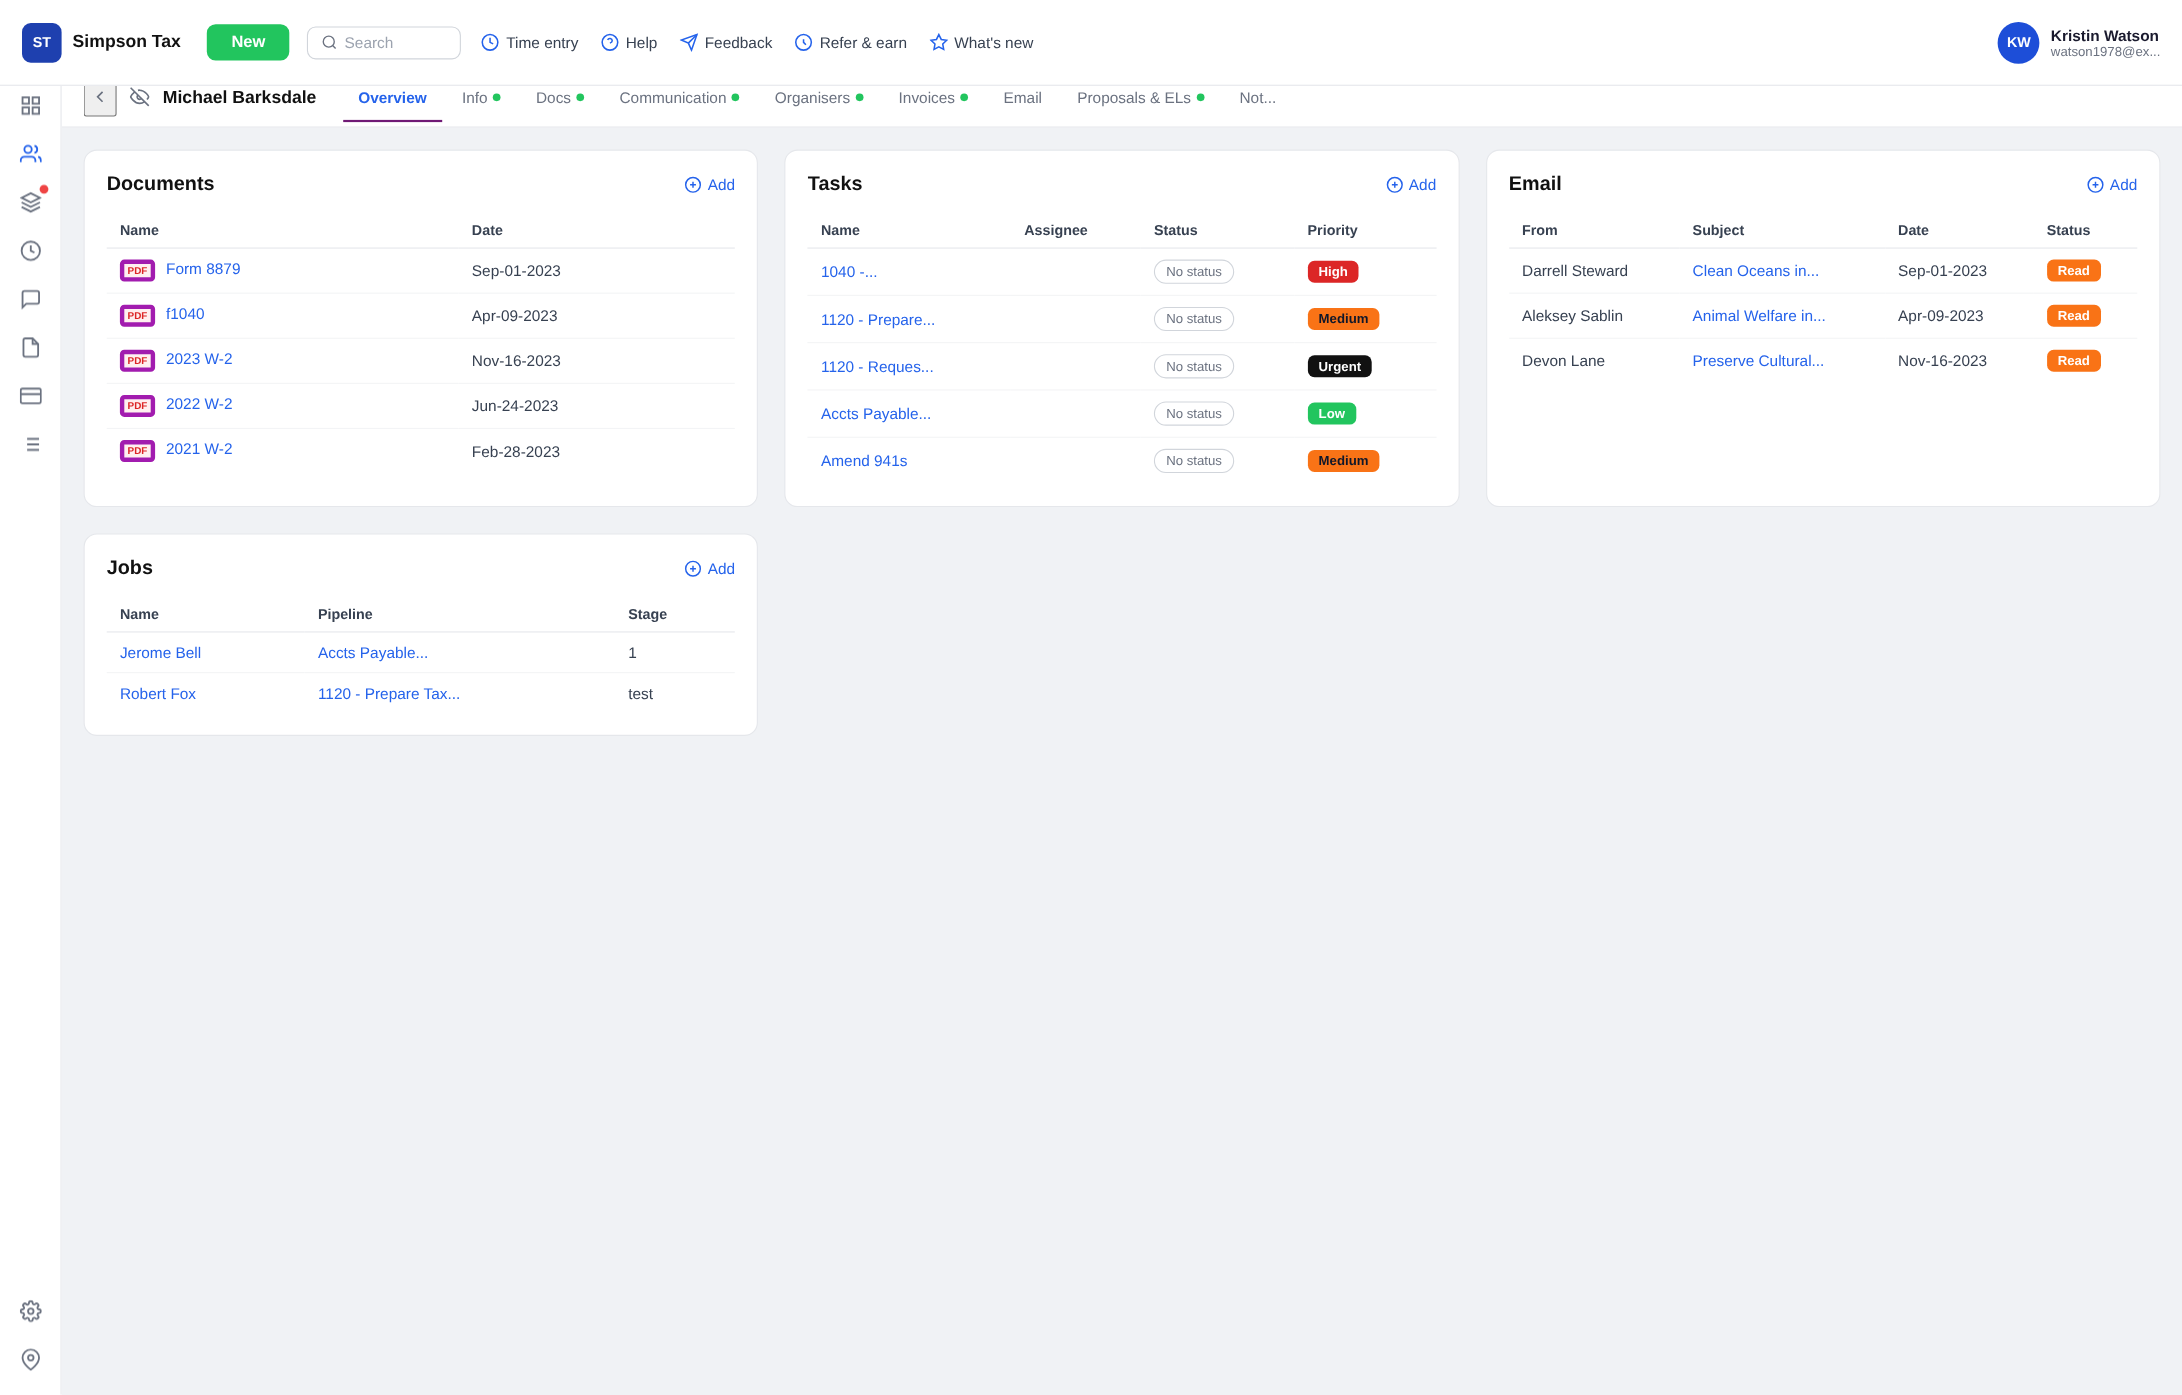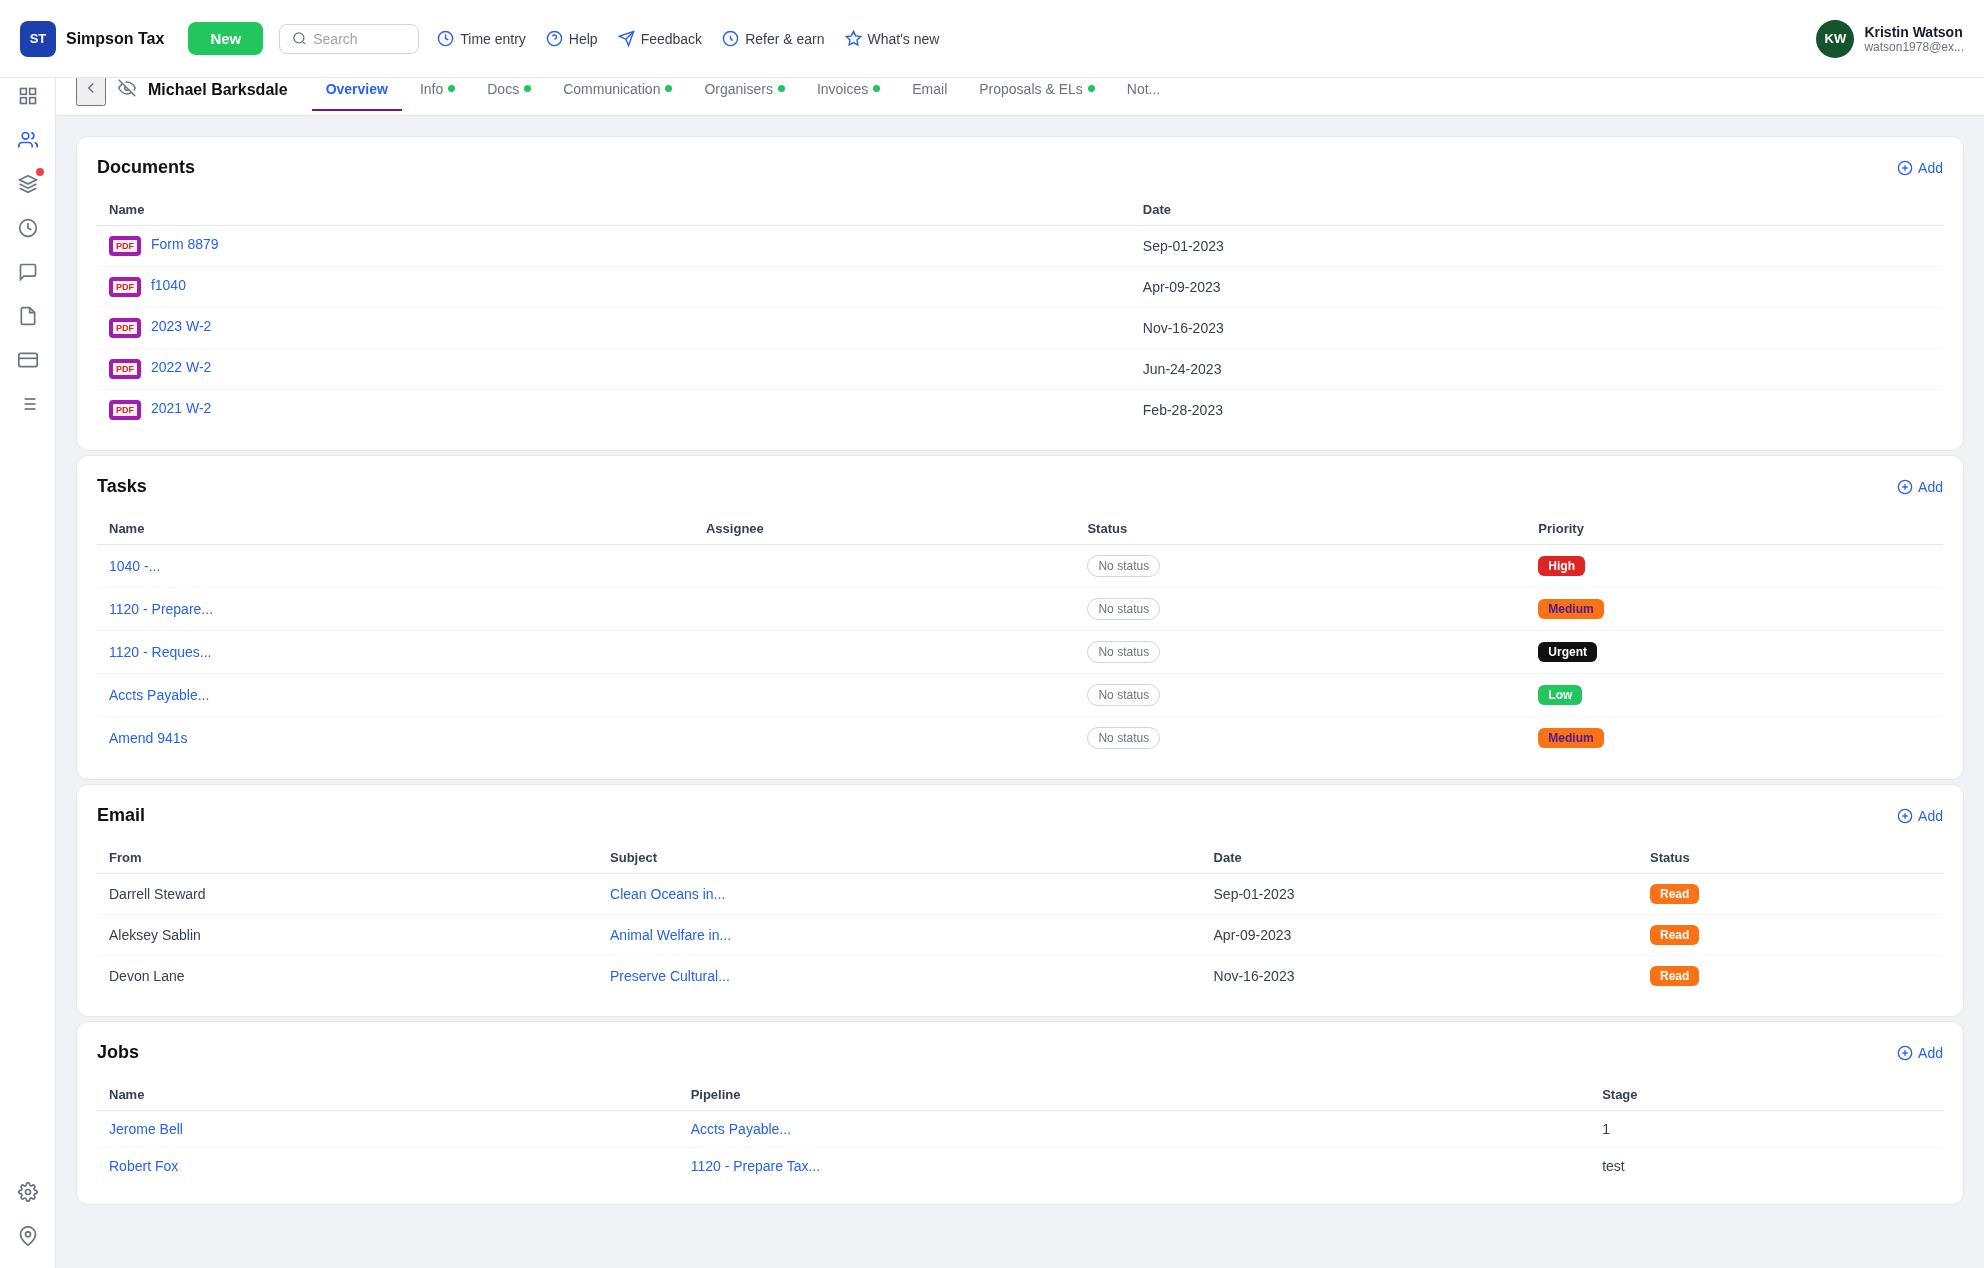--- a/index.html
+++ b/index.html
@@ -26,21 +26,21 @@
       border-radius: 8px; padding: 6px 12px; gap: 6px; color: #6b7280;
       min-width: 140px; margin-right: 8px; flex-shrink: 0;
     }
     .nav-item {
       display: flex; align-items: center; gap: 6px; padding: 6px 10px;
       color: #374151; font-size: 14px; cursor: pointer; white-space: nowrap; flex-shrink: 0;
     }
     .nav-item svg { color: #6b7280; }
     .nav-spacer { flex: 1; }
     .user-avatar {
-      width: 38px; height: 38px; background: #14532d; border-radius: 50%;
+      width: 38px; height: 38px; background: #1d4ed8; border-radius: 50%;
       display: flex; align-items: center; justify-content: center;
       color: #fff; font-weight: 700; font-size: 13px; flex-shrink: 0; margin-right: 10px;
     }
     .user-info { display: flex; flex-direction: column; }
     .user-name { font-weight: 600; font-size: 14px; }
     .user-email { font-size: 12px; color: #6b7280; }
 
     
     .sidebar {
       position: fixed; top: 64px; left: 0; bottom: 0; width: 56px;
@@ -73,21 +73,21 @@
     .client-icon { color: #6b7280; margin-right: 8px; }
     .client-name { font-weight: 600; font-size: 16px; margin-right: 20px; color: #111; }
     .tab {
       padding: 12px 14px; font-size: 14px; cursor: pointer; color: #6b7280;
       border-bottom: 2px solid transparent; display: flex; align-items: center; gap: 5px; white-space: nowrap;
     }
     .tab.active { color: #2563eb; border-bottom: 2px solid #701a75; font-weight: 600; }
     .tab-dot { width: 7px; height: 7px; border-radius: 50%; background: #22c55e; display: inline-block; }
 
     
-    .content { padding: 20px; display: grid; grid-template-columns: 1fr; gap: 4px; }
+    .content { padding: 20px; display: grid; grid-template-columns: 1fr 1fr 1fr; gap: 24px; }
 
     
     .card {
       background: #fff; border-radius: 12px; border: 1px solid #e5e7eb;
       padding: 20px; overflow: hidden;
     }
     .card-header {
       display: flex; align-items: center; justify-content: space-between; margin-bottom: 16px;
     }
     .card-title { font-size: 18px; font-weight: 700; color: #111; }
@@ -112,21 +112,21 @@
       background: #fff0f0; border: 4px solid #a21caf; border-radius: 4px;
       padding: 1px 3px; font-size: 9px; font-weight: 700; color: #dc2626;
     }
 
     
     .badge {
       display: inline-block; border-radius: 6px; padding: 3px 10px;
       font-size: 12px; font-weight: 600; text-align: center;
     }
     .badge-high { background: #dc2626; color: #fff; }
-    .badge-medium { background: #f97316; color: #4c1d95; }
+    .badge-medium { background: #f97316; color: #0f172a; }
     .badge-urgent { background: #111; color: #fff; }
     .badge-low { background: #22c55e; color: #fff; }
     .badge-read { background: #f97316; color: #fff; border-radius: 6px; padding: 3px 10px; font-size: 12px; font-weight: 600; }
 
     
     .status-badge {
       display: inline-block; border: 1px solid #d1d5db; border-radius: 20px;
       padding: 3px 10px; font-size: 12px; color: #6b7280; background: #fff;
     }
 

